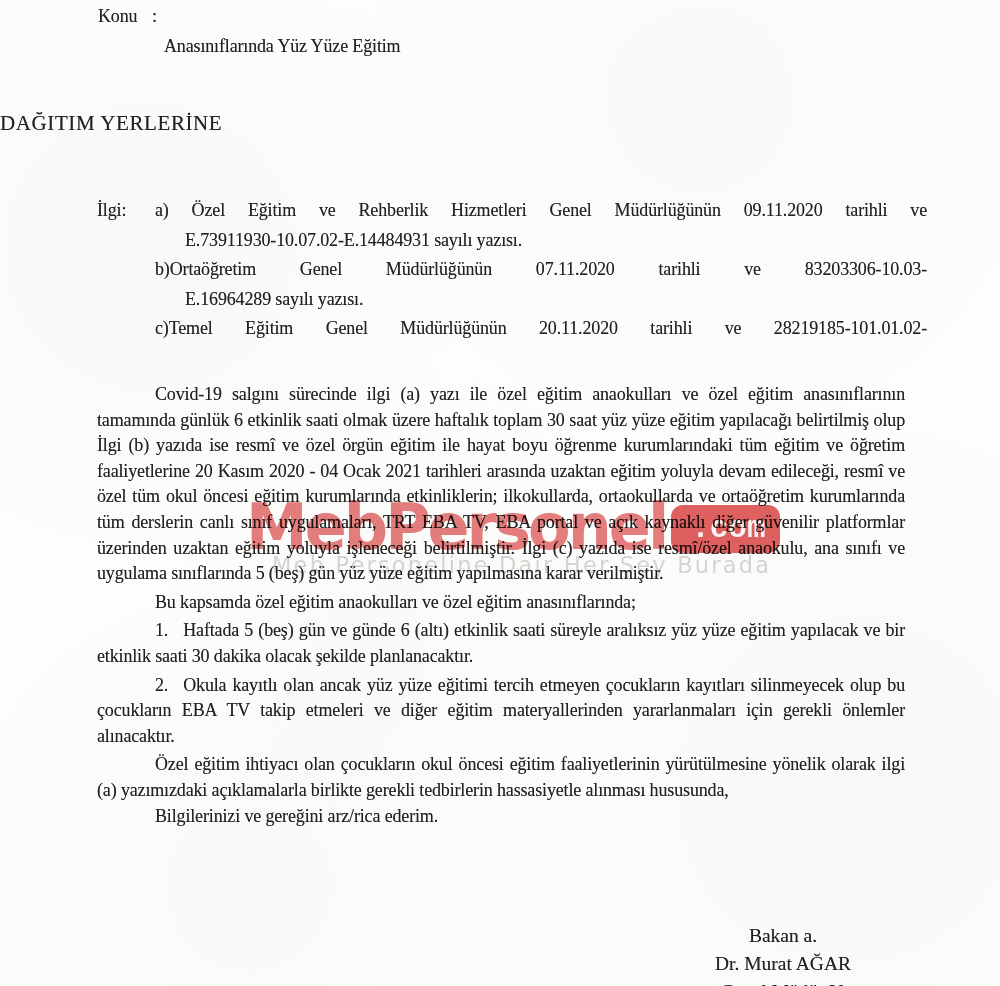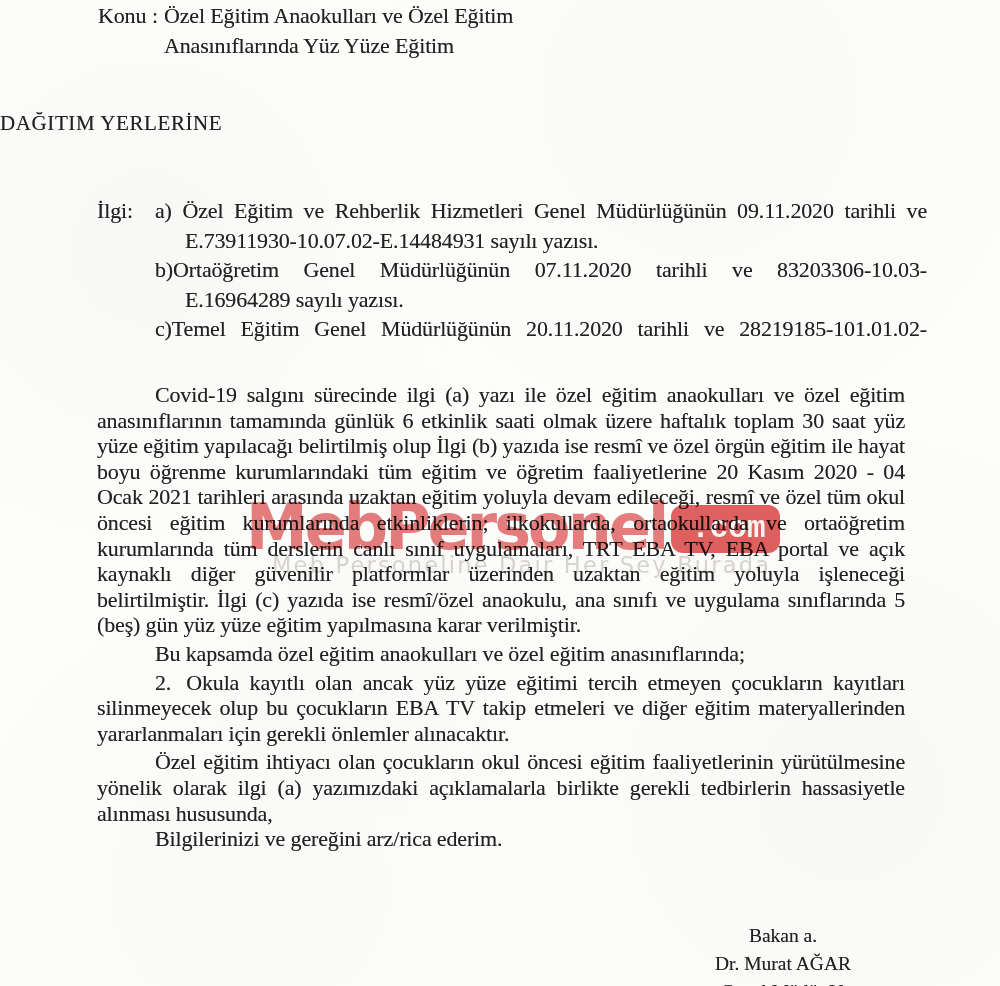--- a/index.html
+++ b/index.html
@@ -17,21 +17,21 @@
   .page::before{
     content:"";position:absolute;inset:0;pointer-events:none;z-index:1;
     background:
       radial-gradient(circle at 15% 25%, rgba(90,90,90,0.03), transparent 30%),
       radial-gradient(circle at 70% 10%, rgba(90,90,90,0.025), transparent 35%),
       radial-gradient(circle at 40% 60%, rgba(90,90,90,0.02), transparent 30%),
       radial-gradient(circle at 85% 80%, rgba(90,90,90,0.03), transparent 35%),
       radial-gradient(circle at 25% 90%, rgba(90,90,90,0.025), transparent 30%);
   }
   .doc-text{
-    font-size:22px;
+    font-size:18px;
     text-shadow:0 0 0.6px rgba(30,30,30,0.45);
     letter-spacing:-0.15px;
   }
   
   .konu{position:absolute;top:1px;left:98px;display:flex;z-index:2;line-height:30px;}
   .konu .label{width:54px;}
   .konu .colon{width:12px;}
   .konu .lines{max-width:420px;}
   
   .heading{
@@ -89,21 +89,21 @@
 </style>
 </head>
 <body>
 
 <div class="page">
 
   <div class="konu doc-text">
     <span class="label">Konu</span>
     <span class="colon">:</span>
     <span class="lines">
-      <span>Özel Eğitim Anaokulları ve Özel Eğitim</span><br>
+      <br>
       <span>Anasınıflarında Yüz Yüze Eğitim</span>
     </span>
   </div>
 
   <div class="heading doc-text">DAĞITIM YERLERİNE</div>
 
   <div class="refs doc-text">
     <span class="refs-label">İlgi:</span>
     <div class="items">
       <div class="ref-item">
@@ -116,20 +116,21 @@
       </div>
       <div class="ref-item">
         <div class="ref-line1">c)Temel Eğitim Genel Müdürlüğünün 20.11.2020 tarihli ve 28219185-101.01.02-</div>
       </div>
     </div>
   </div>
 
   <div class="bodytext doc-text">
     <p>Covid-19 salgını sürecinde ilgi (a) yazı ile özel eğitim anaokulları ve özel eğitim anasınıflarının tamamında günlük 6 etkinlik saati olmak üzere haftalık toplam 30 saat yüz yüze eğitim yapılacağı belirtilmiş olup İlgi (b) yazıda ise resmî ve özel örgün eğitim ile hayat boyu öğrenme kurumlarındaki tüm eğitim ve öğretim faaliyetlerine 20 Kasım 2020 - 04 Ocak 2021 tarihleri arasında uzaktan eğitim yoluyla devam edileceği, resmî ve özel tüm okul öncesi eğitim kurumlarında etkinliklerin; ilkokullarda, ortaokullarda ve ortaöğretim kurumlarında tüm derslerin canlı sınıf uygulamaları, TRT EBA TV, EBA portal ve açık kaynaklı diğer güvenilir platformlar üzerinden uzaktan eğitim yoluyla işleneceği belirtilmiştir. İlgi (c) yazıda ise resmî/özel anaokulu, ana sınıfı ve uygulama sınıflarında 5 (beş) gün yüz yüze eğitim yapılmasına karar verilmiştir.</p>
     <p class="spaced">Bu kapsamda özel eğitim anaokulları ve özel eğitim anasınıflarında;</p>
+    <p class="spaced"><span class="num">1.</span><span>Haftada 5 (beş) gün ve günde 6 (altı) etkinlik saati süreyle aralıksız yüz yüze eğitim yapılacak ve bir etkinlik saati 30 dakika olacak şekilde planlanacaktır.</span></p>
     <p class="spaced"><span class="num">2.</span><span>Okula kayıtlı olan ancak yüz yüze eğitimi tercih etmeyen çocukların kayıtları silinmeyecek olup bu çocukların EBA TV takip etmeleri ve diğer eğitim materyallerinden yararlanmaları için gerekli önlemler alınacaktır.</span></p>
     <p class="spaced">Özel eğitim ihtiyacı olan çocukların okul öncesi eğitim faaliyetlerinin yürütülmesine yönelik olarak ilgi (a) yazımızdaki açıklamalarla birlikte gerekli tedbirlerin hassasiyetle alınması hususunda,</p>
     <p class="closing">Bilgilerinizi ve gereğini arz/rica ederim.</p>
   </div>
 
   <div class="signature">
     <div>Bakan a.</div>
     <div>Dr. Murat AĞAR</div>
     <div>Genel Müdür V.</div>
   </div>

